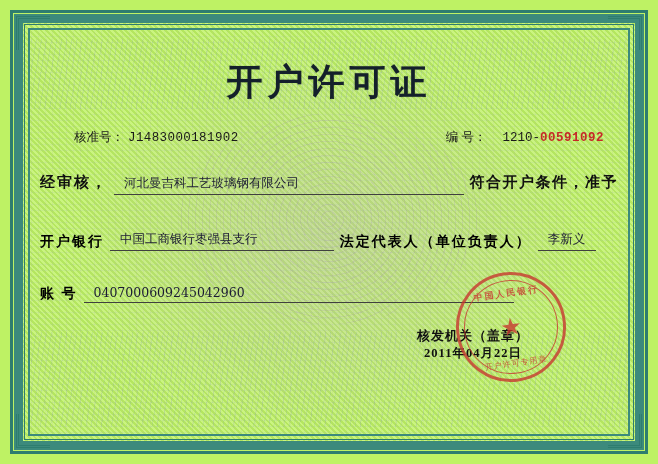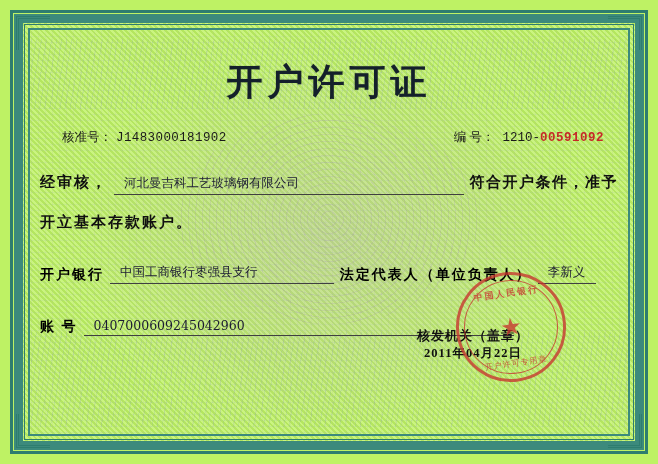--- a/index.html
+++ b/index.html
@@ -156,38 +156,38 @@
 
   .row-numbers {
     position: relative;
     margin-top: 22px;
     height: 18px;
     font-size: 12.5px;
     color: #1a1a1a;
   }
   .approval {
     position: absolute;
-    left: 22px;
+    left: 34px;
     top: 0;
     white-space: nowrap;
   }
   .approval .val {
     font-family: "Liberation Mono", monospace;
     letter-spacing: 0.4px;
     margin-left: 4px;
   }
   .serial {
     position: absolute;
     right: 14px;
     top: 0;
     white-space: nowrap;
   }
   .serial .prefix {
     font-family: "Liberation Mono", monospace;
-    margin-left: 8px;
+    margin-left: 16px;
   }
   .serial .red {
     font-family: "Liberation Mono", monospace;
     font-weight: bold;
     color: #c62828;
     letter-spacing: 0.5px;
   }
 
   .body-line {
     position: relative;
@@ -362,21 +362,20 @@
     </div>
 
     <div class="body-line">
       <span class="lbl">经审核，</span>
       <span class="fill">
         <span class="handwriting">河北曼吉科工艺玻璃钢有限公司</span>
       </span>
       <span class="after">符合开户条件，准予</span>
     </div>
 
-    <div class="line2">开立基本存款账户。</div>
 
     <div class="row-two">
       <div class="seg right">
         <span class="lbl">开户银行</span>
         <span class="fill">
           <span class="handwriting">中国工商银行枣强县支行</span>
         </span>
       </div>
       <div class="seg left">
         <span class="lbl">法定代表人（单位负责人）</span>

